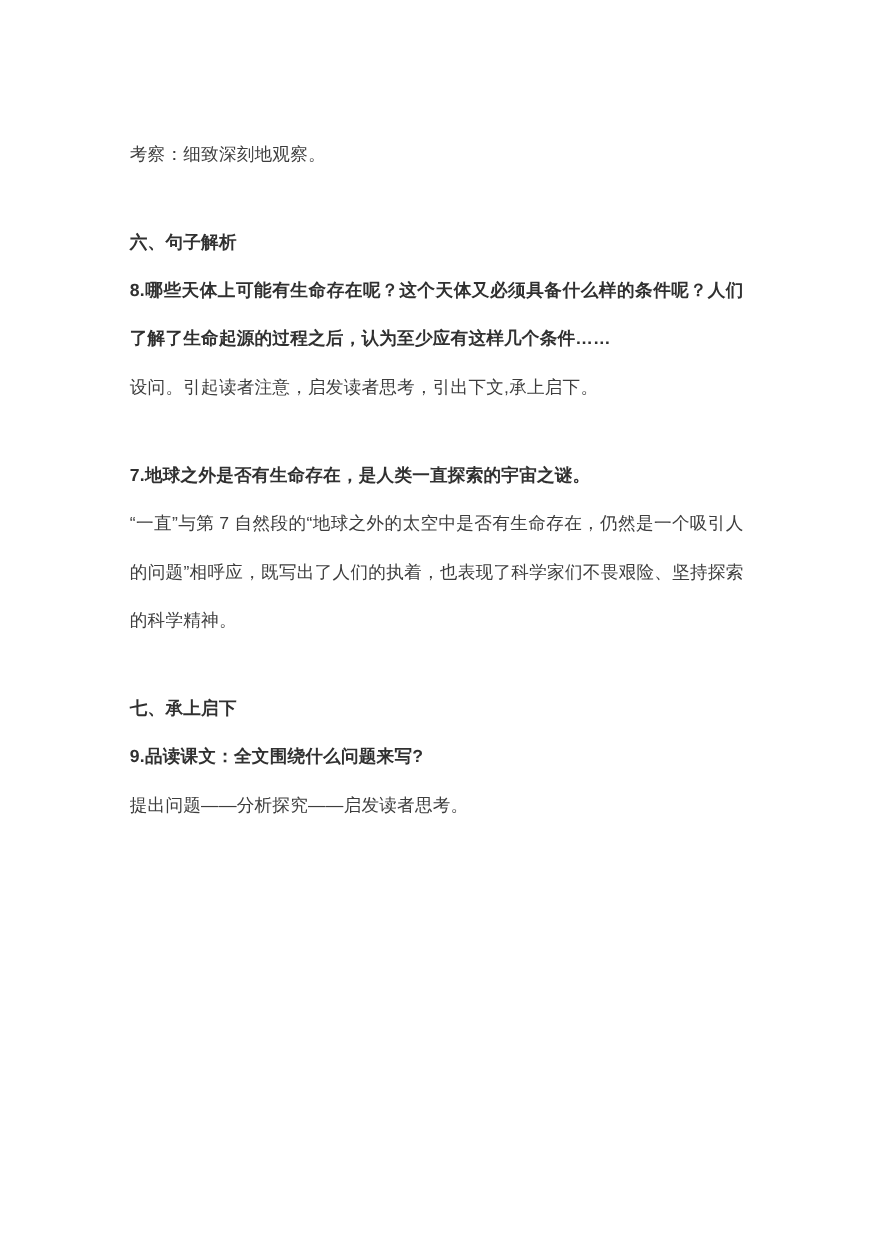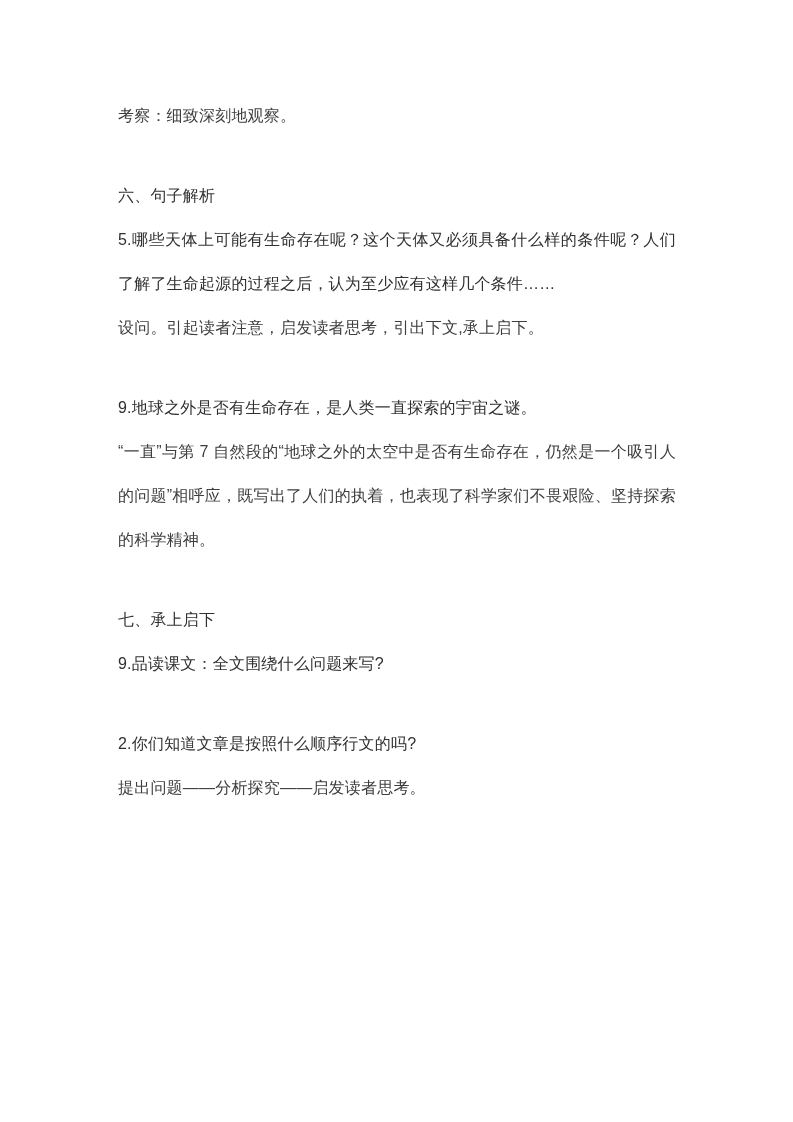--- a/index.html
+++ b/index.html
@@ -9,49 +9,48 @@
   }
   .doc-page {
     position: relative;
     width: 793px;
     height: 1122px;
     background: var(--page-bg, #ffffff);
     overflow: hidden;
     font-family: "Liberation Sans", "DejaVu Sans", sans-serif;
   }
   .doc-content {
-    padding: 94px 117px 0 118px;
+    padding: 119px 117px 0 118px;
   }
   .doc-content p {
     margin: 0;
     font-size: 16px;
     line-height: 44px;
     text-align: justify;
     color: var(--text-color, #3d3d3d);
     letter-spacing: 0.2px;
     word-break: break-all;
   }
   .doc-content p.bold,
   .doc-content p.heading {
-    font-weight: 400;
+    font-weight: 700;
     color: var(--bold-color, #303030);
   }
   .doc-content p.gap {
     margin-top: 36px;
   }
 </style>
 </head>
 <body>
 
 <div class="doc-page">
   <div class="doc-content">
     <p class="normal">考察：细致深刻地观察。</p>
     <p class="heading gap">六、句子解析</p>
-    <p class="bold">5.哪些天体上可能有生命存在呢？这个天体又必须具备什么样的条件呢？人们了解了生命起源的过程之后，认为至少应有这样几个条件……</p>
+    <p class="bold">8.哪些天体上可能有生命存在呢？这个天体又必须具备什么样的条件呢？人们了解了生命起源的过程之后，认为至少应有这样几个条件……</p>
     <p class="normal">设问。引起读者注意，启发读者思考，引出下文,承上启下。</p>
-    <p class="bold gap">9.地球之外是否有生命存在，是人类一直探索的宇宙之谜。</p>
+    <p class="bold gap">7.地球之外是否有生命存在，是人类一直探索的宇宙之谜。</p>
     <p class="normal">“一直”与第 7 自然段的“地球之外的太空中是否有生命存在，仍然是一个吸引人的问题”相呼应，既写出了人们的执着，也表现了科学家们不畏艰险、坚持探索的科学精神。</p>
     <p class="heading gap">七、承上启下</p>
     <p class="bold">9.品读课文：全文围绕什么问题来写?</p>
-    <p class="bold gap">2.你们知道文章是按照什么顺序行文的吗?</p>
     <p class="normal">提出问题——分析探究——启发读者思考。</p>
   </div>
 </div>
 
 </body></html>

